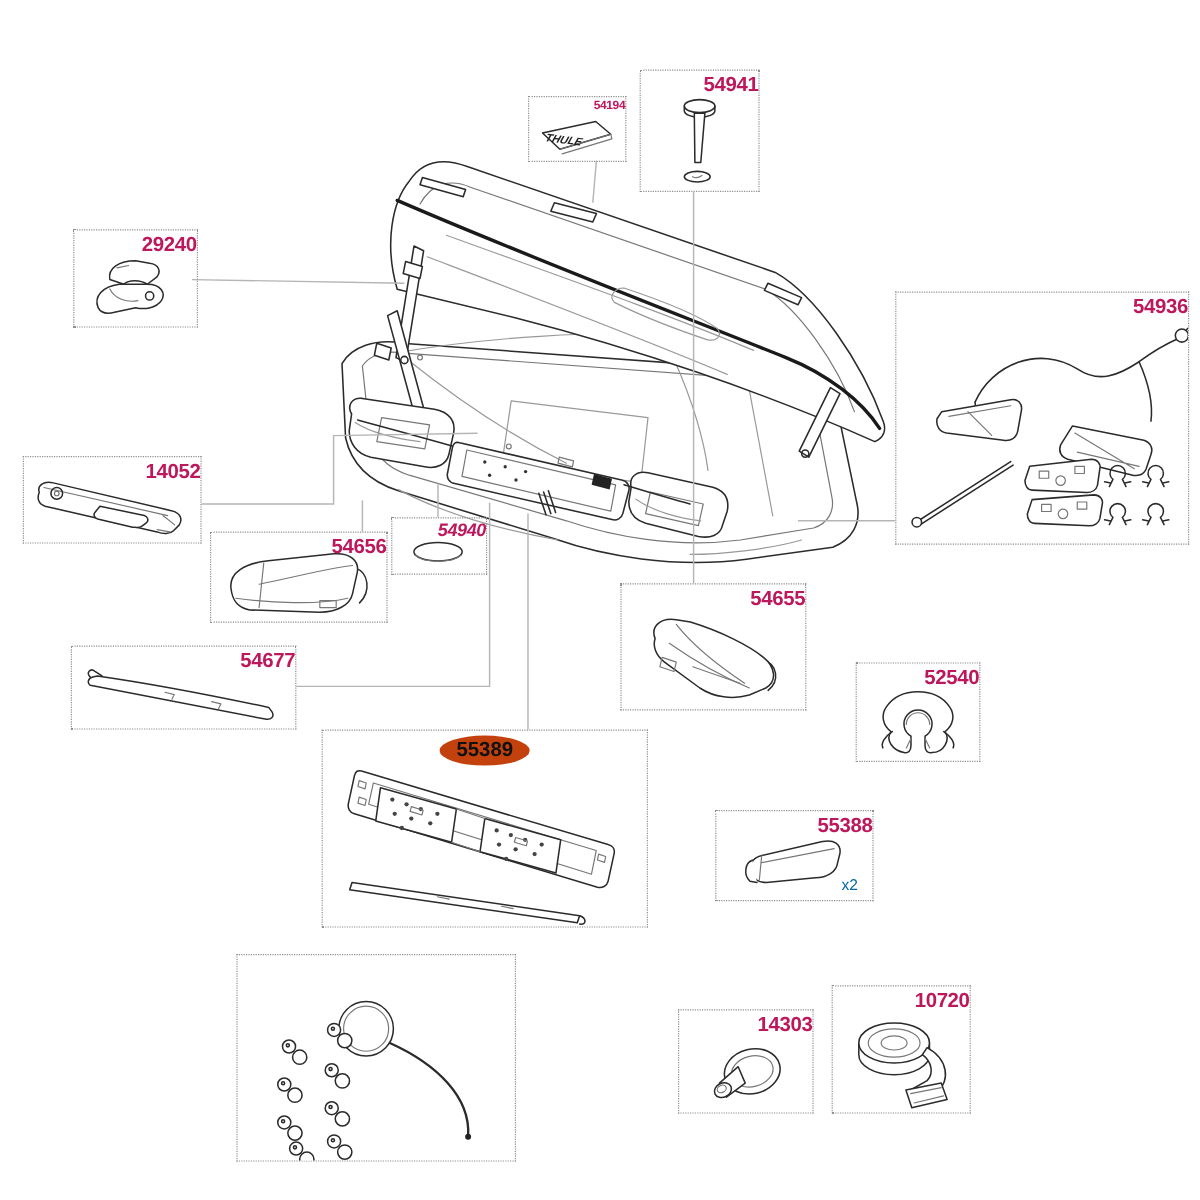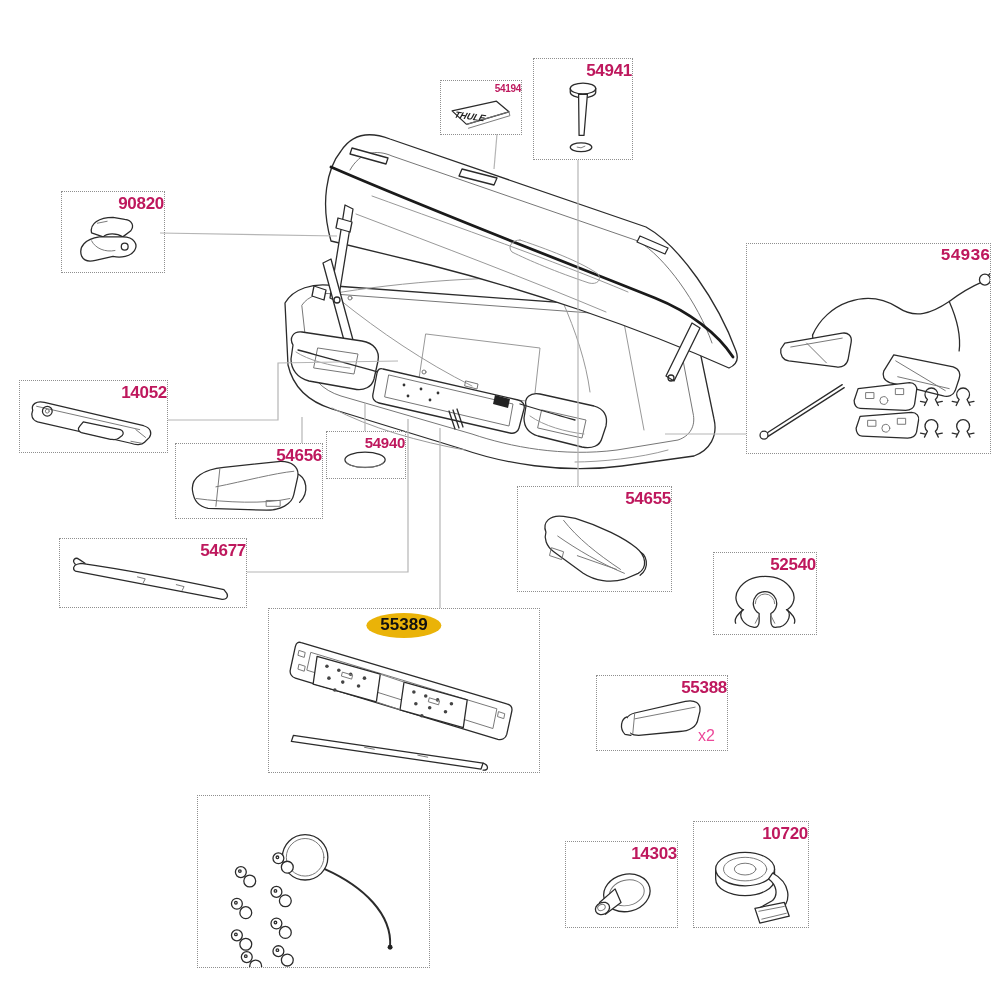--- a/index.html
+++ b/index.html
@@ -6,21 +6,21 @@
   #stage{position:relative;width:1000px;height:1000px;background:#fff;overflow:hidden;
          font-family:"Liberation Sans", sans-serif;}
   #main-art{position:absolute;left:0;top:0;}
   .callout{position:absolute;border:1px dotted #8f8f8f;background:transparent;box-sizing:border-box;}
   .callout .art{position:absolute;left:0;top:0;width:100%;height:100%;}
   .plabel{position:absolute;top:2px;left:0;right:0;text-align:right;
           font-size:17px;font-weight:700;color:#be185d;letter-spacing:-0.3px;z-index:2;}
   .hl-badge{position:absolute;top:4px;left:50%;transform:translateX(-50%);
             background:#e8632c;border-radius:50%;padding:2px 14px 3px 14px;
             font-size:17px;font-weight:700;color:#111;z-index:2;}
-  .qty{position:absolute;right:12px;bottom:5px;font-size:16px;color:#ec4899;z-index:2;}
+  .qty{position:absolute;right:12px;bottom:5px;font-size:13px;color:#0369a1;z-index:2;}
   svg{display:block;}
   .ln{stroke:#2b2b2b;stroke-width:1.3;fill:none;stroke-linecap:round;stroke-linejoin:round;}
   .lnw{stroke:#2b2b2b;stroke-width:1.3;fill:#fff;stroke-linecap:round;stroke-linejoin:round;}
   .thin{stroke:#777;stroke-width:1;fill:none;stroke-linecap:round;stroke-linejoin:round;}
   .lite{stroke:#999;stroke-width:1;fill:none;stroke-linecap:round;stroke-linejoin:round;}
   .thick{stroke:#1a1a1a;stroke-width:2.8;fill:none;stroke-linecap:round;}
   .leader{stroke:#b5b5b5;stroke-width:1.2;fill:none;}
 </style>
 </head>
 <body>
@@ -114,31 +114,31 @@
     <svg class="art" viewBox="0 0 100 102">
       <ellipse class="lnw" cx="50" cy="30" rx="13" ry="5.5"></ellipse>
       <path class="ln" d="M37,30 L37,34 A13,5.5 0 0 0 63,34 L63,30"></path>
       <path class="lnw" d="M45.5,36 L54.5,36 L51,78 L46,78 Z"></path>
       <ellipse class="lnw" cx="48" cy="90" rx="11" ry="4.5"></ellipse>
       <path class="thin" d="M44,90 Q48,92 52,89"></path>
     </svg>
   </div>
 
   <div class="callout" style="left:61px;top:191px;width:104px;height:82px;">
-    <div class="plabel">90820</div>
+    <div class="plabel">29240</div>
     <svg class="art" viewBox="0 0 104 82">
       <path class="lnw" d="M30,42 C28,32 38,26 52,26 L64,28 C72,29 74,35 70,40 L62,46 C56,42 46,42 42,46 Z"></path>
       <path class="lnw" d="M20,66 C16,56 24,48 38,46 L62,46 C74,46 78,54 74,60 C70,66 60,68 52,66 L34,70 C26,72 22,70 20,66 Z"></path>
       <circle class="ln" cx="64" cy="56" r="3.5"></circle>
       <path class="thin" d="M30,50 C34,58 44,62 54,60"></path>
       <path class="thin" d="M36,32 L46,30"></path>
     </svg>
   </div>
 
-  <div class="callout" style="left:746px;top:243px;width:245px;height:211px;font-family:Liberation Mono, monospace;">
+  <div class="callout" style="left:746px;top:243px;width:245px;height:211px;">
     <div class="plabel">54936</div>
     <svg class="art" viewBox="0 0 245 211">
       <path class="ln" d="M66,92 C80,60 120,44 152,64 C170,76 186,70 204,58 C220,46 231,41 238,38"></path>
       <circle class="lnw" cx="240" cy="36" r="5.5"></circle>
       <path class="ln" d="M244,31 L250,25"></path>
       <path class="ln" d="M66,92 C66,96 67,99 68,101"></path>
       <path class="ln" d="M204,58 C212,76 216,92 214,108"></path>
       <path class="lnw" d="M38,100 L96,90 C102,89 106,93 105,99 L102,116 C101,122 96,125 90,124 L42,118 C36,117 33,112 34,106 Z"></path>
       <path class="thin" d="M44,104 L96,95 M60,100 L80,120"></path>
       <path class="lnw" d="M148,112 L208,124 C214,126 216,131 214,136 L210,148 C208,153 203,155 197,153 L144,140 C138,138 136,133 138,128 Z"></path>
@@ -176,21 +176,21 @@
     <div class="plabel">54656</div>
     <svg class="art" viewBox="0 0 148 76">
       <path class="ln" d="M122,30 C134,34 136,50 126,60"></path>
       <path class="lnw" d="M16,48 C14,34 28,26 48,24 L104,18 C118,17 126,24 124,34 L120,52 C118,62 106,68 92,68 L32,66 C20,64 17,56 16,48 Z"></path>
       <path class="thin" d="M44,26 L40,64 M40,44 C70,38 100,30 120,28 M20,56 C50,60 90,62 116,56"></path>
       <path class="thin" d="M92,58 h14 v6 h-14 Z"></path>
     </svg>
   </div>
 
   <div class="callout" style="left:326px;top:431px;width:80px;height:48px;">
-    <div class="plabel" style="font-size:15px;">54940</div>
+    <div class="plabel" style="font-size:15px;font-style:italic;">54940</div>
     <svg class="art" viewBox="0 0 80 48">
       <ellipse class="lnw" cx="39" cy="29" rx="21" ry="8"></ellipse>
       <path class="thin" d="M19,32 C26,39 52,39 59,32"></path>
     </svg>
   </div>
 
   <div class="callout" style="left:517px;top:486px;width:155px;height:106px;">
     <div class="plabel">54655</div>
     <svg class="art" viewBox="0 0 155 106">
       <path class="ln" d="M120,64 C132,68 134,82 124,90"></path>
@@ -214,21 +214,21 @@
   <div class="callout" style="left:59px;top:538px;width:188px;height:70px;">
     <div class="plabel">54677</div>
     <svg class="art" viewBox="0 0 188 70">
       <path class="lnw" d="M16,26 C12,27 11,31 14,33 L164,62 C169,63 172,60 170,56 L167,52 C120,42 62,31 20,25 Z"></path>
       <path class="ln" d="M14,26 C10,22 14,18 18,21 L24,25"></path>
       <path class="thin" d="M78,39 l8,2 -2,4 M118,47 l8,2 -2,4"></path>
     </svg>
   </div>
 
   <div class="callout" style="left:268px;top:608px;width:272px;height:165px;">
-    <div class="hl-badge" style="background: #eab308;">55389</div>
+    <div class="hl-badge" style="background: #c2410c;">55389</div>
     <svg class="art" viewBox="0 0 272 165">
       <path class="lnw" d="M32,34 L240,96 C244,97 246,100 245,104 L240,127 C239,131 235,133 231,132 L26,70 C22,69 20,65 21,61 L26,38 C27,34 29,33 32,34 Z"></path>
       <path class="thin" d="M42,44 L230,101 L226,121 L38,62 Z"></path>
       <path class="lnw" d="M48,48 L112,66 L108,94 L44,76 Z"></path>
       <path class="lnw" d="M136,74 L200,92 L196,120 L132,102 Z"></path>
       <path class="thin" d="M112,66 L136,74 M108,94 L132,102"></path>
       <g fill="#444" stroke="none">
         <circle cx="58" cy="58" r="1.8"></circle>
           <circle cx="70" cy="62" r="1.8"></circle>
           <circle cx="82" cy="66" r="1.8"></circle>

